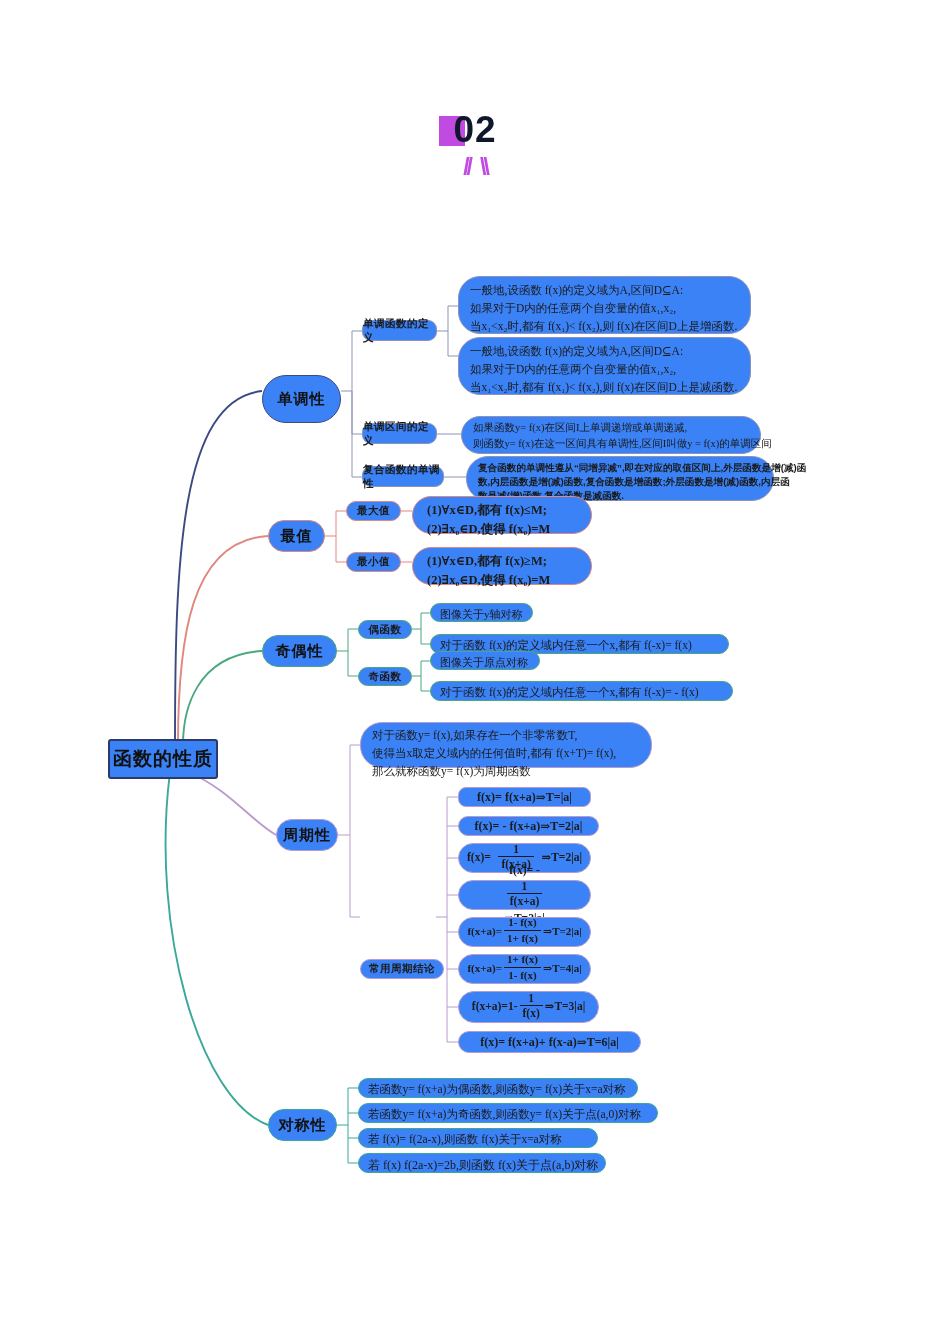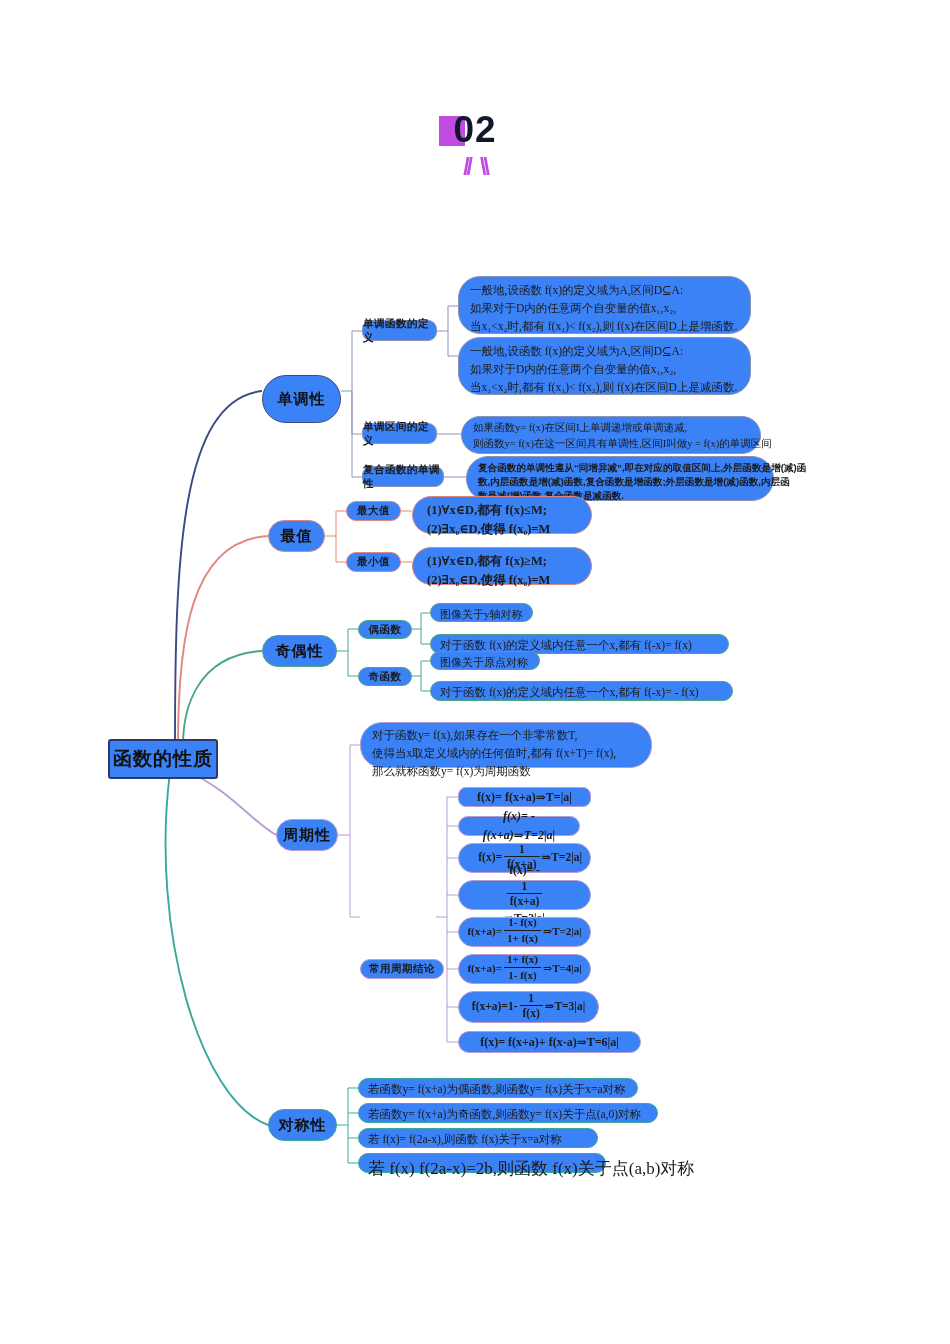--- a/index.html
+++ b/index.html
@@ -220,25 +220,25 @@
     <div class="ln">对于函数y= f(x),如果存在一个非零常数T,</div>
     <div class="ln">使得当x取定义域内的任何值时,都有 f(x+T)= f(x),</div>
     <div class="ln">那么就称函数y= f(x)为周期函数</div>
   </div>
 
   <div class="node l2 c-purple" style="left:360px;top:959px;width:84px;height:20px;">常用周期结论</div>
 
   <div class="l3 c-purple node center" style="left:458px;top:787px;width:133px;height:20px;display:flex;justify-content:center;padding:0 8px;font-size:12px;font-weight:700;border-radius:8px;">
     <span>f(x)= f(x+a)⇒T=|a|</span>
   </div>
-  <div class="l3 c-purple node center" style="left:458px;top:816px;width:122px;height:20px;display:flex;justify-content:center;padding:0 8px;font-size:12px;font-weight:700;font-style:italic;">
+  <div class="l3 c-purple node center" style="left:458px;top:816px;width:141px;height:20px;display:flex;justify-content:center;padding:0 8px;font-size:12px;font-weight:700;">
     <span>f(x)= - f(x+a)⇒T=2|a|</span>
   </div>
 
-  <div class="l3 big c-purple node center" style="left:458px;top:843px;width:133px;height:30px;display:flex;justify-content:flex-end;padding:0 8px;font-size:11.5px;font-weight:700;">
+  <div class="l3 big c-purple node center" style="left:458px;top:843px;width:133px;height:30px;display:flex;justify-content:space-between;padding:0 8px;font-size:11.5px;font-weight:700;">
     <span>f(x)=</span>
     <span class="frac">
       <span class="num">1</span>
       <span class="den">f(x+a)</span>
     </span>
     <span>⇒T=2|a|</span>
   </div>
 
   <div class="l3 big c-purple node center" style="left:458px;top:880px;width:133px;height:30px;display:flex;justify-content:center;padding:0 8px;font-size:11.5px;font-weight:700;flex-direction:column;">
     <span>f(x)= -</span>
@@ -284,17 +284,17 @@
 
   <div class="l3 c-teal node" style="left:358px;top:1078px;width:280px;height:20px;display:block;padding:2px 9px;font-size:11.5px;">
     <div class="ln">若函数y= f(x+a)为偶函数,则函数y= f(x)关于x=a对称</div>
   </div>
   <div class="l3 c-teal node" style="left:358px;top:1103px;width:300px;height:20px;display:block;padding:2px 9px;font-size:11.5px;">
     <div class="ln">若函数y= f(x+a)为奇函数,则函数y= f(x)关于点(a,0)对称</div>
   </div>
   <div class="l3 c-teal node" style="left:358px;top:1128px;width:240px;height:20px;display:block;padding:2px 9px;font-size:11.5px;">
     <div class="ln">若 f(x)= f(2a-x),则函数 f(x)关于x=a对称</div>
   </div>
-  <div class="l3 c-teal node" style="left:358px;top:1153px;width:248px;height:20px;display:block;padding:2px 9px;font-size:17px;">
+  <div class="l3 c-teal node" style="left:358px;top:1153px;width:248px;height:20px;display:block;padding:2px 9px;font-size:12px;">
     <div class="ln">若 f(x) f(2a-x)=2b,则函数 f(x)关于点(a,b)对称</div>
   </div>
 
 </div>
 
 </body></html>

